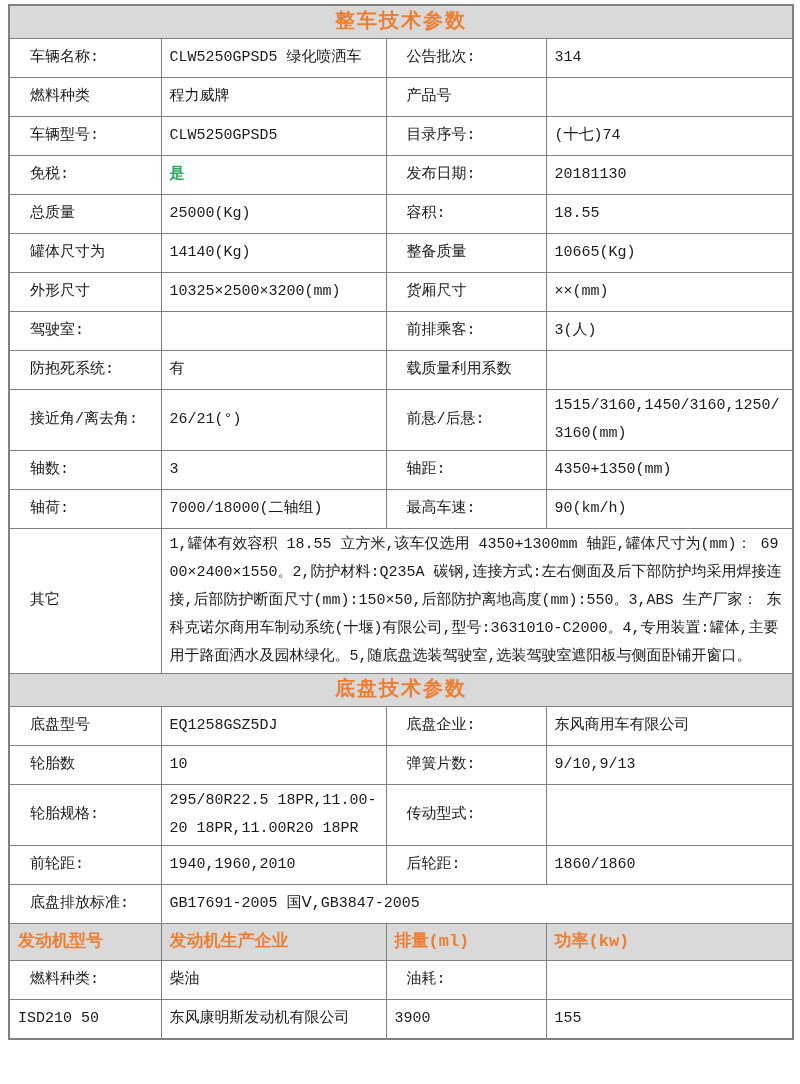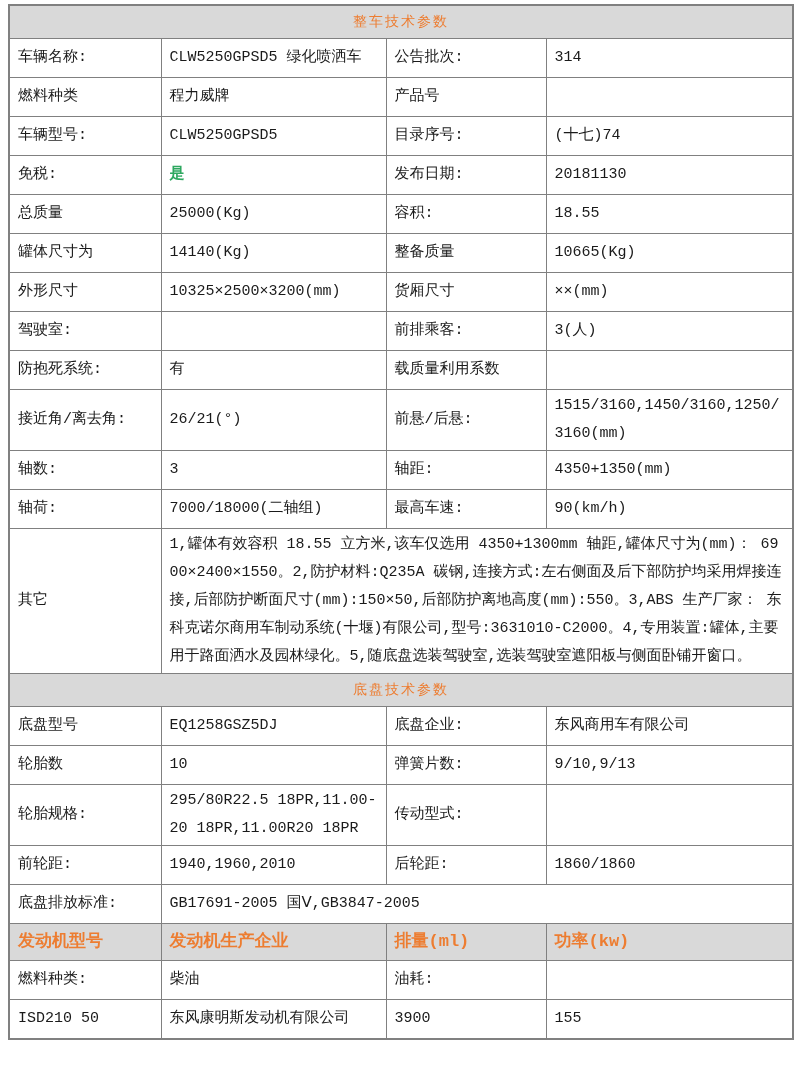--- a/index.html
+++ b/index.html
@@ -29,35 +29,35 @@
   td{
     border:1px solid var(--border);
     font-size:15px;
     line-height:28px;
     height:34px;
     vertical-align:middle;
     padding:2px 6px 2px 8px;
     white-space:pre-wrap;
     word-break:break-all;
   }
-  td.cell-label{padding-left:8px;}
+  td.cell-label{padding-left:20px;}
   td.cell-value, td.cell-value-green{padding-left:8px;}
   td.cell-value-green{color:var(--green);font-weight:bold;}
   td.cell-header{
     background:var(--section-bg);
     color:var(--accent);
     font-weight:bold;
     font-size:17px;
     height:32px;
   }
   td.banner{
     background:var(--section-bg);
     color:var(--accent);
-    font-weight:normal;
-    font-size:14px;
+    font-weight:bold;
+    font-size:20px;
     text-align:center;
     height:26px;
     letter-spacing:2px;
     padding:2px 8px;
   }
 </style>
 </head>
 <body>
 
 <table class="spec">

